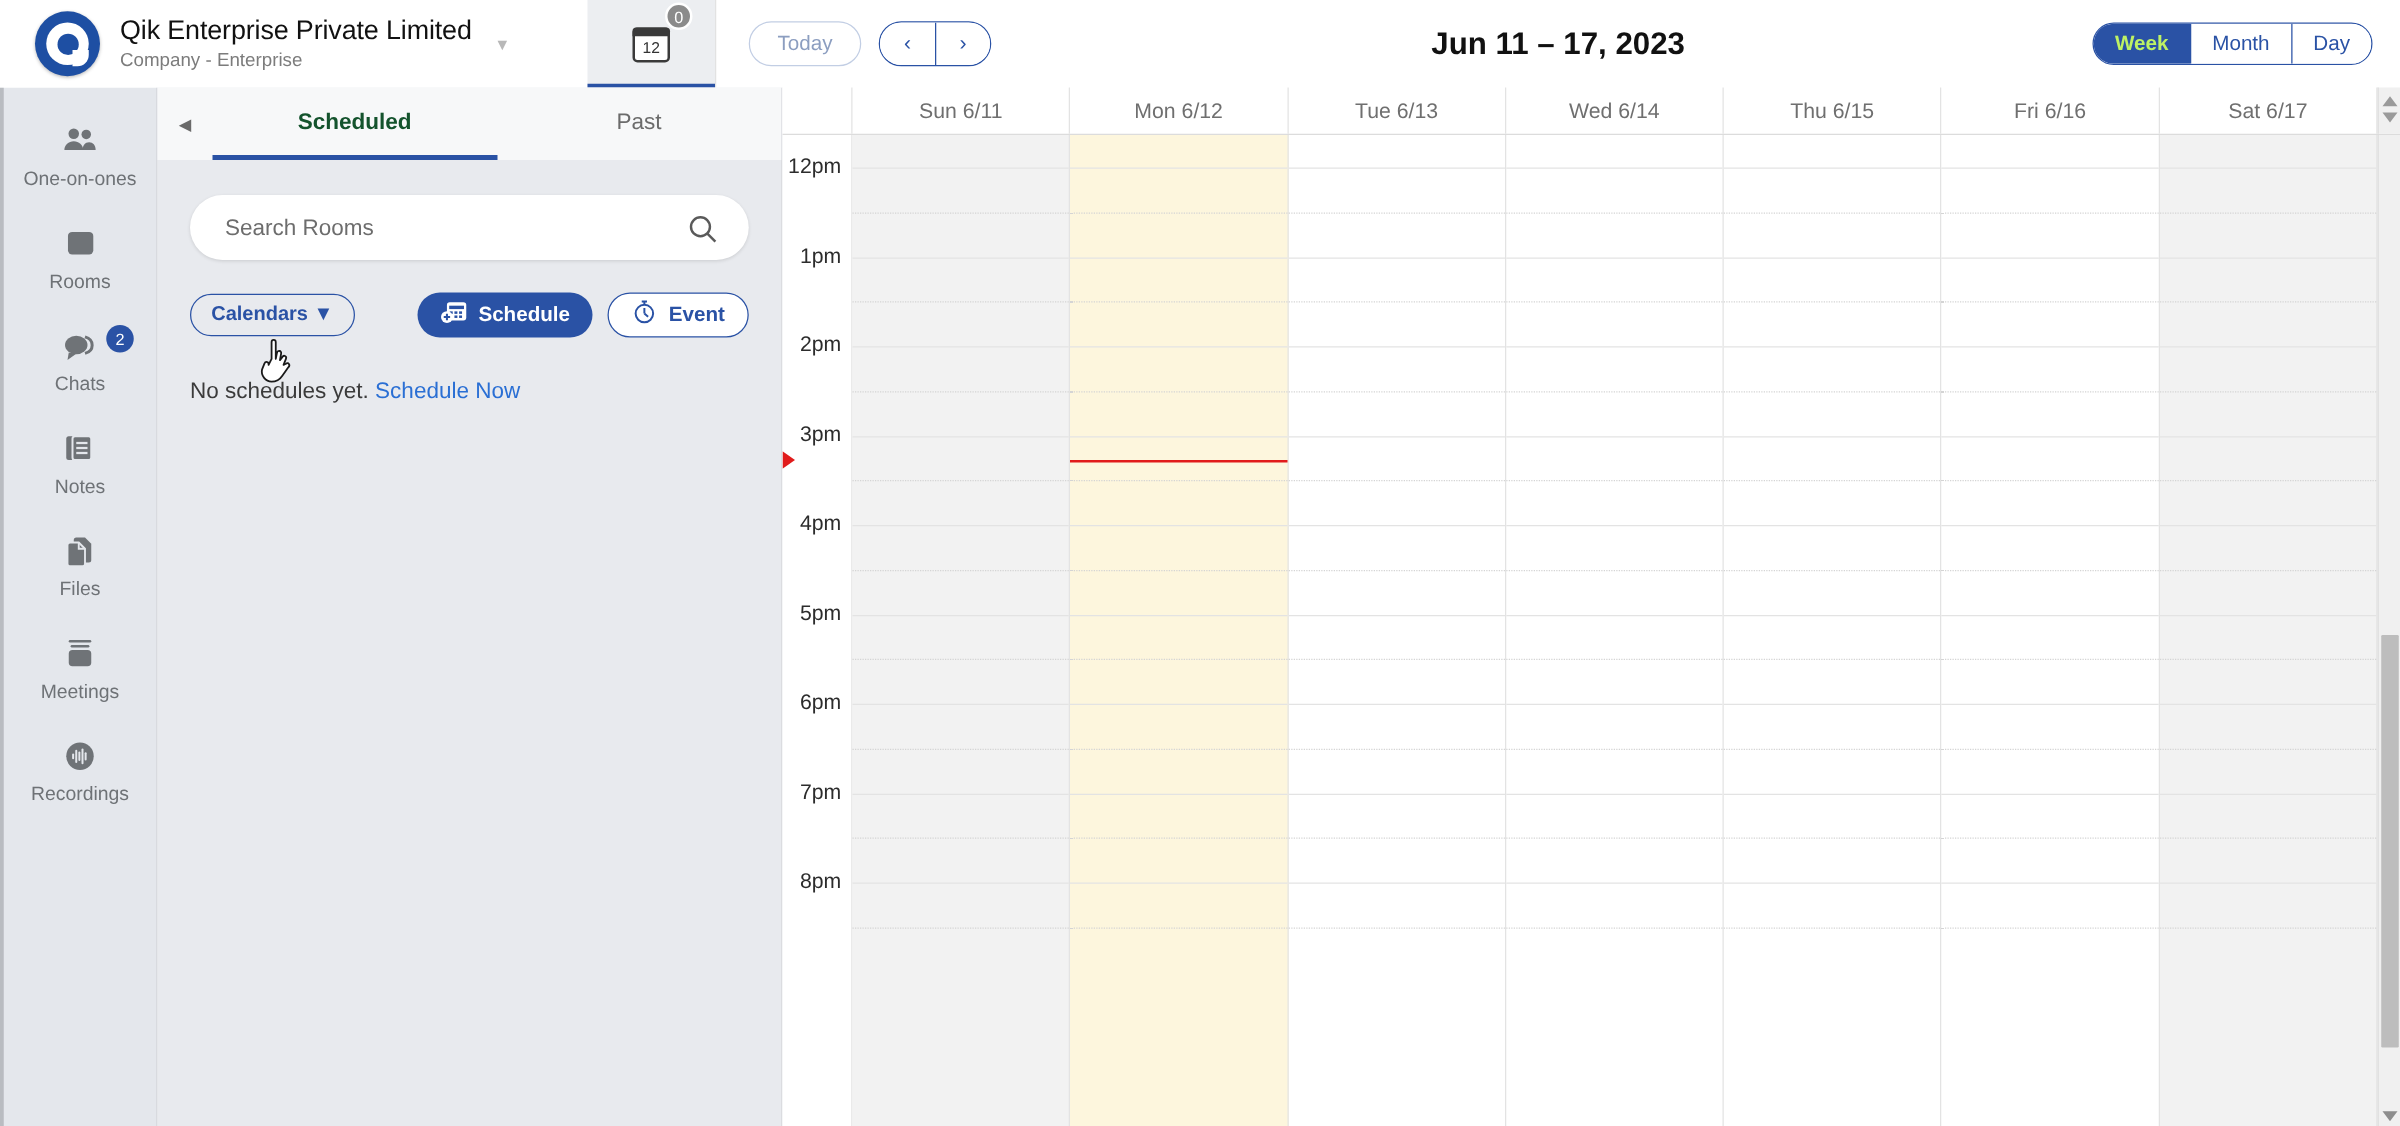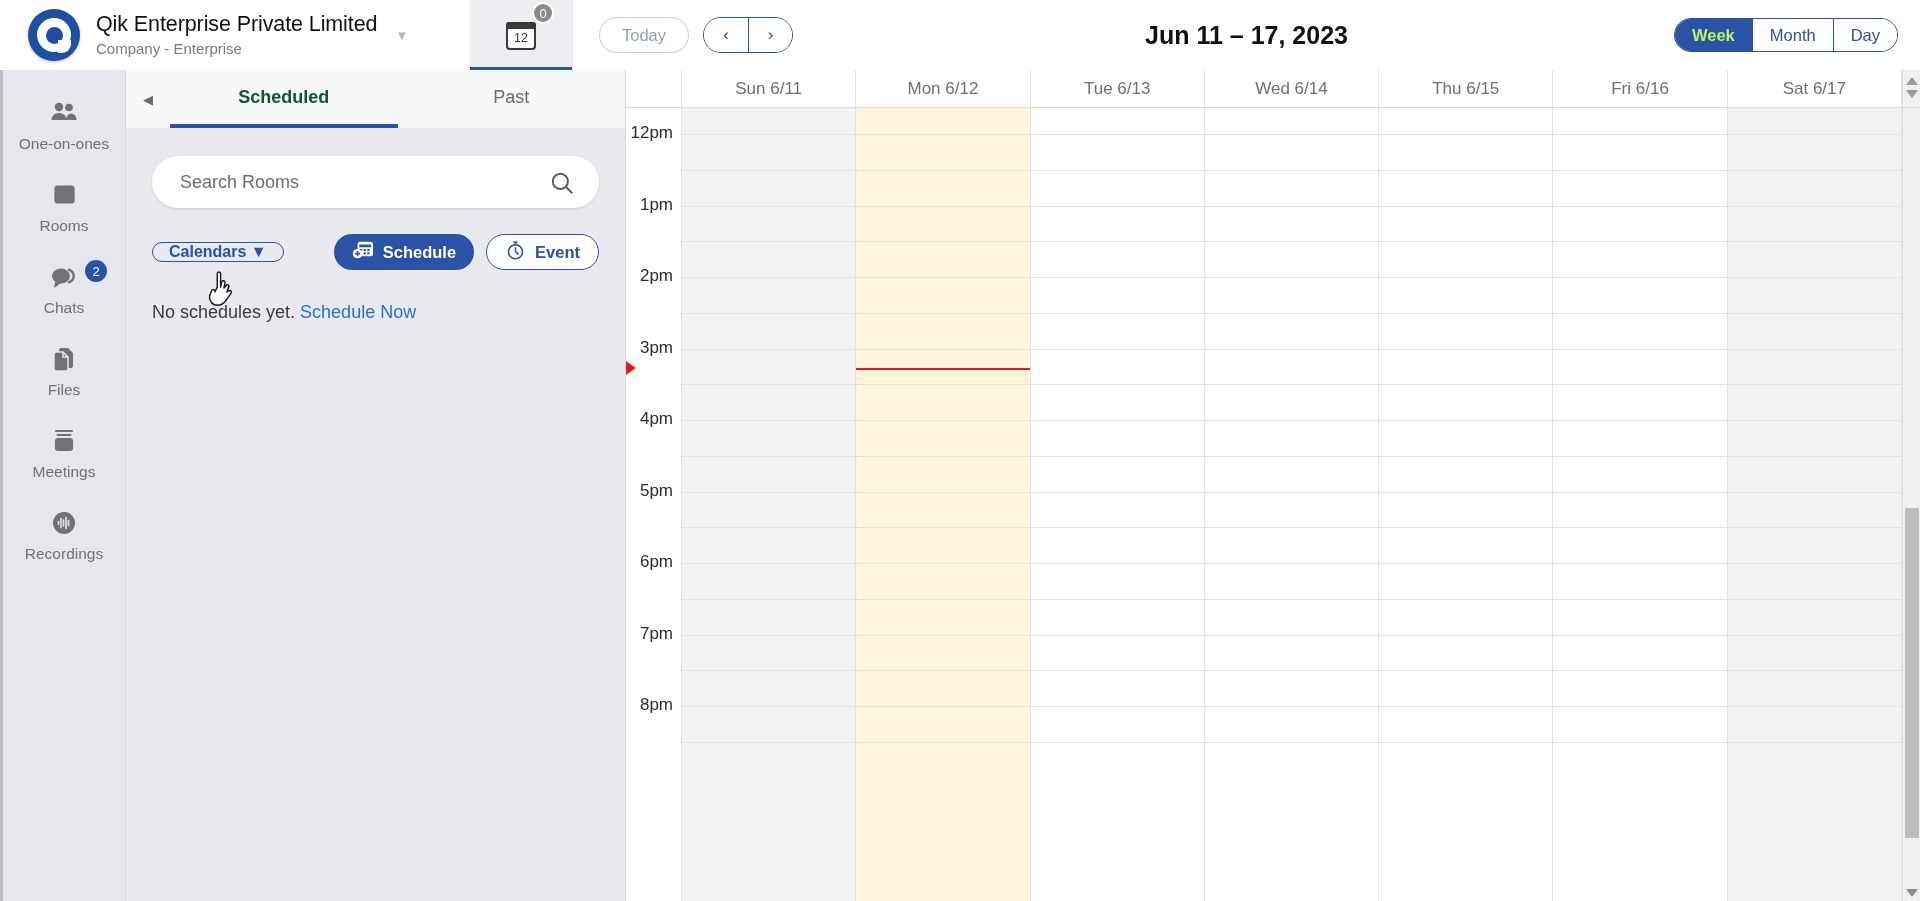--- a/index.html
+++ b/index.html
@@ -112,21 +112,21 @@
     width: 100%; height: 52px; border-radius: 26px; border: none;
     background:#fff; padding: 0 56px 0 28px; font-size: 18px; color:#4c4c4c;
     box-shadow: 0 1px 3px rgba(0,0,0,0.12); outline:none;
     font-family: "Liberation Sans", sans-serif;
   }
   .searchbox::placeholder { color:#6d6d6d; }
   .search-ico { position:absolute; right: 24px; top: 14px; color:#5a5a5a; cursor:pointer; }
 
   .actionrow { margin: 26px 26px 0 26px; display:flex; align-items:center; }
   .btn-cal {
-    height: 20px; padding: 0 16px; border-radius: 18px; border: 1px solid #2a52a5;
+    height: 34px; padding: 0 16px; border-radius: 18px; border: 1px solid #2a52a5;
     background: transparent; color:#2a52a5; font-size: 16px; font-weight:bold; cursor:pointer;
   }
   .btn-schedule {
     margin-left:auto; height: 36px; padding: 0 18px; border-radius: 19px; border:none;
     background:#2a52a5; color:#fff; font-size:16.5px; font-weight:bold; cursor:pointer;
     display:flex; align-items:center; gap: 9px;
   }
   .btn-event {
     margin-left: 12px; height: 36px; padding: 0 18px; border-radius: 19px;
     border: 1px solid #2a52a5; background:#fff; color:#2a52a5; font-size:16.5px; font-weight:bold;
@@ -249,20 +249,32 @@
           <svg width="30" height="26" viewBox="0 0 30 26">
             <ellipse cx="12" cy="12" rx="9" ry="7.4" fill="#6f7377"></ellipse>
             <path d="M6 18 L5 24 L12 19 Z" fill="#6f7377"></path>
             <path d="M19 5.5a8.6 7 0 0 1 0 13.2" fill="none" stroke="#6f7377" stroke-width="2.4"></path>
           </svg>
         </span>
         <span class="rail-badge">2</span>
         <span class="rail-label">Chats</span>
       </div>
 
+      <div class="rail-item">
+        <span class="rail-ico">
+          <svg width="28" height="28" viewBox="0 0 28 28">
+            <rect x="3" y="4" width="15" height="19" rx="2" fill="#6f7377"></rect>
+            <rect x="8" y="4" width="15" height="19" rx="2" fill="#6f7377" stroke="#e4e7ec" stroke-width="1.6"></rect>
+            <rect x="11" y="8.5" width="9" height="1.8" fill="#e4e7ec"></rect>
+            <rect x="11" y="12.5" width="9" height="1.8" fill="#e4e7ec"></rect>
+            <rect x="11" y="16.5" width="9" height="1.8" fill="#e4e7ec"></rect>
+          </svg>
+        </span>
+        <span class="rail-label">Notes</span>
+      </div>
 
 
       <div class="rail-item">
         <span class="rail-ico">
           <svg width="28" height="28" viewBox="0 0 28 28">
             <path d="M11 3 h7 l5 5 v13 a2 2 0 0 1 -2 2 h-10 a2 2 0 0 1 -2 -2 v-16 a2 2 0 0 1 2 -2z" fill="#6f7377"></path>
             <path d="M6 7 h7 l5 5 v12 a2 2 0 0 1 -2 2 h-10 a2 2 0 0 1 -2 -2 v-15 a2 2 0 0 1 2 -2z" fill="#6f7377" stroke="#e4e7ec" stroke-width="1.5"></path>
             <path d="M13 7 v5 h5" fill="none" stroke="#e4e7ec" stroke-width="1.5"></path>
           </svg>
         </span>

